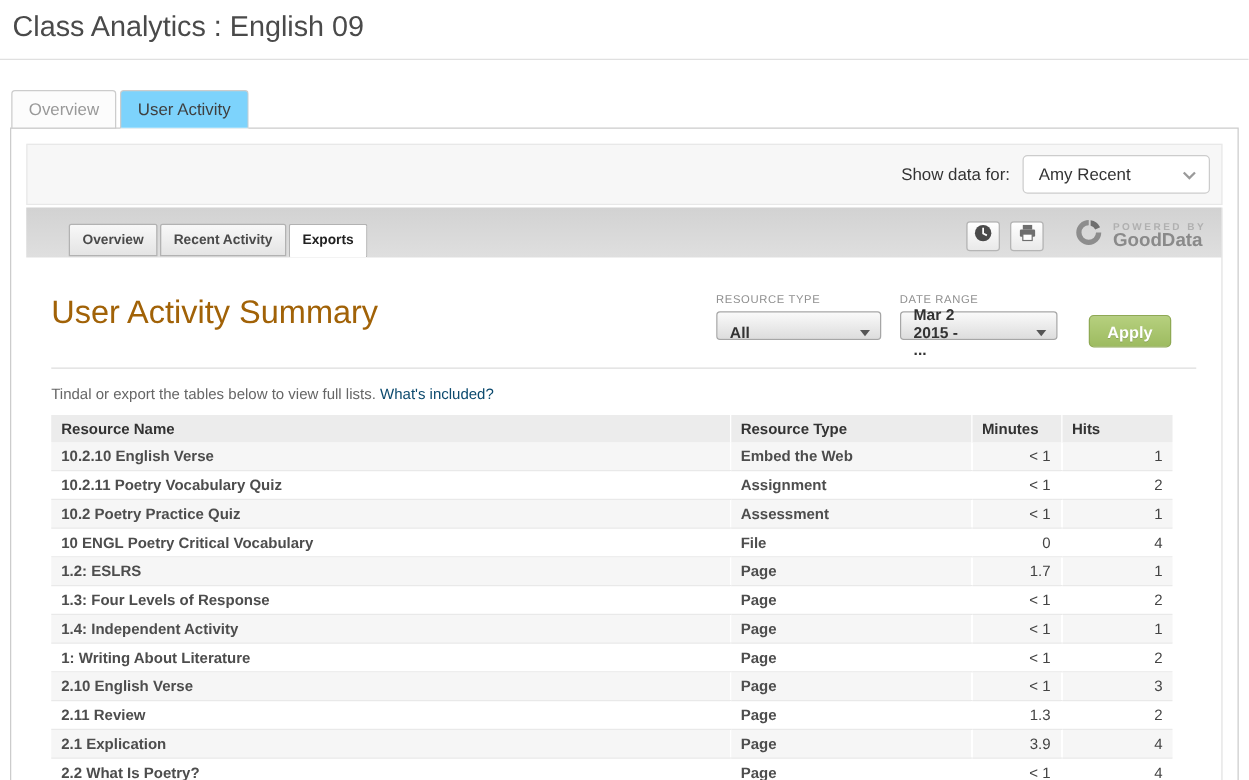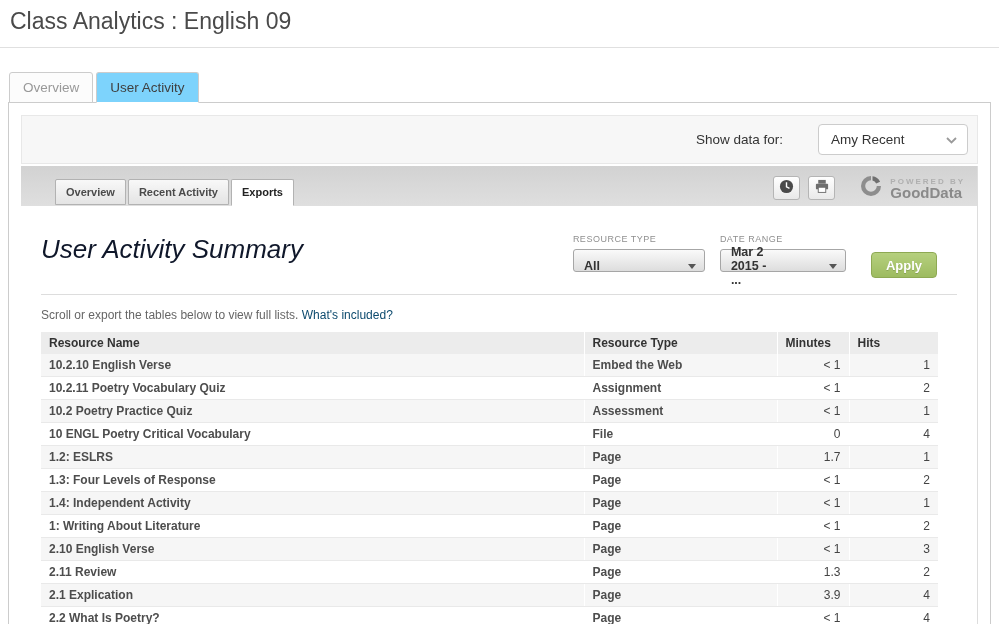--- a/index.html
+++ b/index.html
@@ -17,21 +17,21 @@
     margin-right: 3px; cursor: pointer; }
   .main-tab.inactive { color: #999; background: #fcfcfc; border-bottom: 1px solid #ccc; }
   .main-tab.active { color: #3f3f3f; border-bottom: 1px solid #fff; }
 
   
   .panel { margin: 0 8px; border: 1px solid #ccc; background: #fff; height: 560px;
     padding: 12px; overflow: hidden; }
 
   
   .showdata-bar { height: 49px; background: #f7f7f7; border: 1px solid #e8e8e8;
-    display: flex; align-items: center; justify-content: flex-end; padding-right: 9px; gap: 25px; }
+    display: flex; align-items: center; justify-content: flex-end; padding-right: 9px; }
   .showdata-label { font-size: 13.5px; color: #333; margin-right: 10px; }
   .person-select { width: 150px; height: 31px; background: #fff; border: 1px solid #ccc;
     border-radius: 4px; display: flex; align-items: center; justify-content: space-between;
     padding: 0 10px 0 12px; font-size: 13.5px; color: #333; cursor: pointer; }
 
   
   .widget { margin-top: 2px; border-right: 1px solid #ddd; }
   .tabstrip { height: 40px; background: linear-gradient(#d2d2d2, #dfdfdf);
     display: flex; align-items: flex-end; padding: 0 10px; position: relative; }
   .wtabs { display: flex; margin-left: 24px; }
@@ -44,21 +44,21 @@
     background: linear-gradient(#fff, #e9e9e9); display: flex; align-items: center;
     justify-content: center; margin-left: 8px; cursor: pointer; }
   .gd-logo { display: flex; align-items: center; margin-left: 24px; }
   .gd-text { margin-left: 7px; }
   .gd-powered { font-size: 8px; letter-spacing: 2px; color: #b0b0b0; font-weight: bold; }
   .gd-brand { font-size: 15px; font-weight: bold; color: #8a8a8a; line-height: 14px; }
 
   
   .content { background: #fff; padding: 28px 20px 0 20px; }
   .head-row { display: flex; justify-content: space-between; align-items: flex-start; }
-  .summary-title { font-size: 26px; font-weight: 400; color: #0f172a; font-style: italic; }
+  .summary-title { font-size: 26px; font-weight: 400; color: #a16207; }
   .filters { display: flex; align-items: flex-start; margin-right: 20px; }
   .fgroup { margin-right: 15px; }
   .flabel { display: block; font-size: 9px; color: #8f8f8f; letter-spacing: 0.5px;
     margin-bottom: 5px; }
   .gd-select { height: 23px; display: flex; align-items: center; justify-content: space-between;
     padding: 11px 8px 0 10px; background: linear-gradient(#fafafa, #dddddd);
     border: 1px solid #a6a6a6; border-radius: 3px; font-size: 12.5px; font-weight: bold;
     color: #333; cursor: pointer; }
   .w132 { width: 132px; } .w118 { width: 126px; gap: 46px; }
   .tri { width: 0; height: 0; border-left: 4px solid transparent;
@@ -165,21 +165,21 @@
               <span class="tri"></span>
             </div>
           </div>
           <button class="apply-btn">Apply</button>
         </div>
       </div>
 
       <div class="divider"></div>
 
       <p class="note">
-        <span>Scroll or export the tables below to view full lists.</span>
+        <span>Tindal or export the tables below to view full lists.</span>
         <span class="note-link">What's included?</span>
       </p>
 
       <table class="res">
         <colgroup>
             <col style="width:543px">
             <col style="width:193px">
             <col style="width:72px">
             <col style="width:89px">
           </colgroup>

